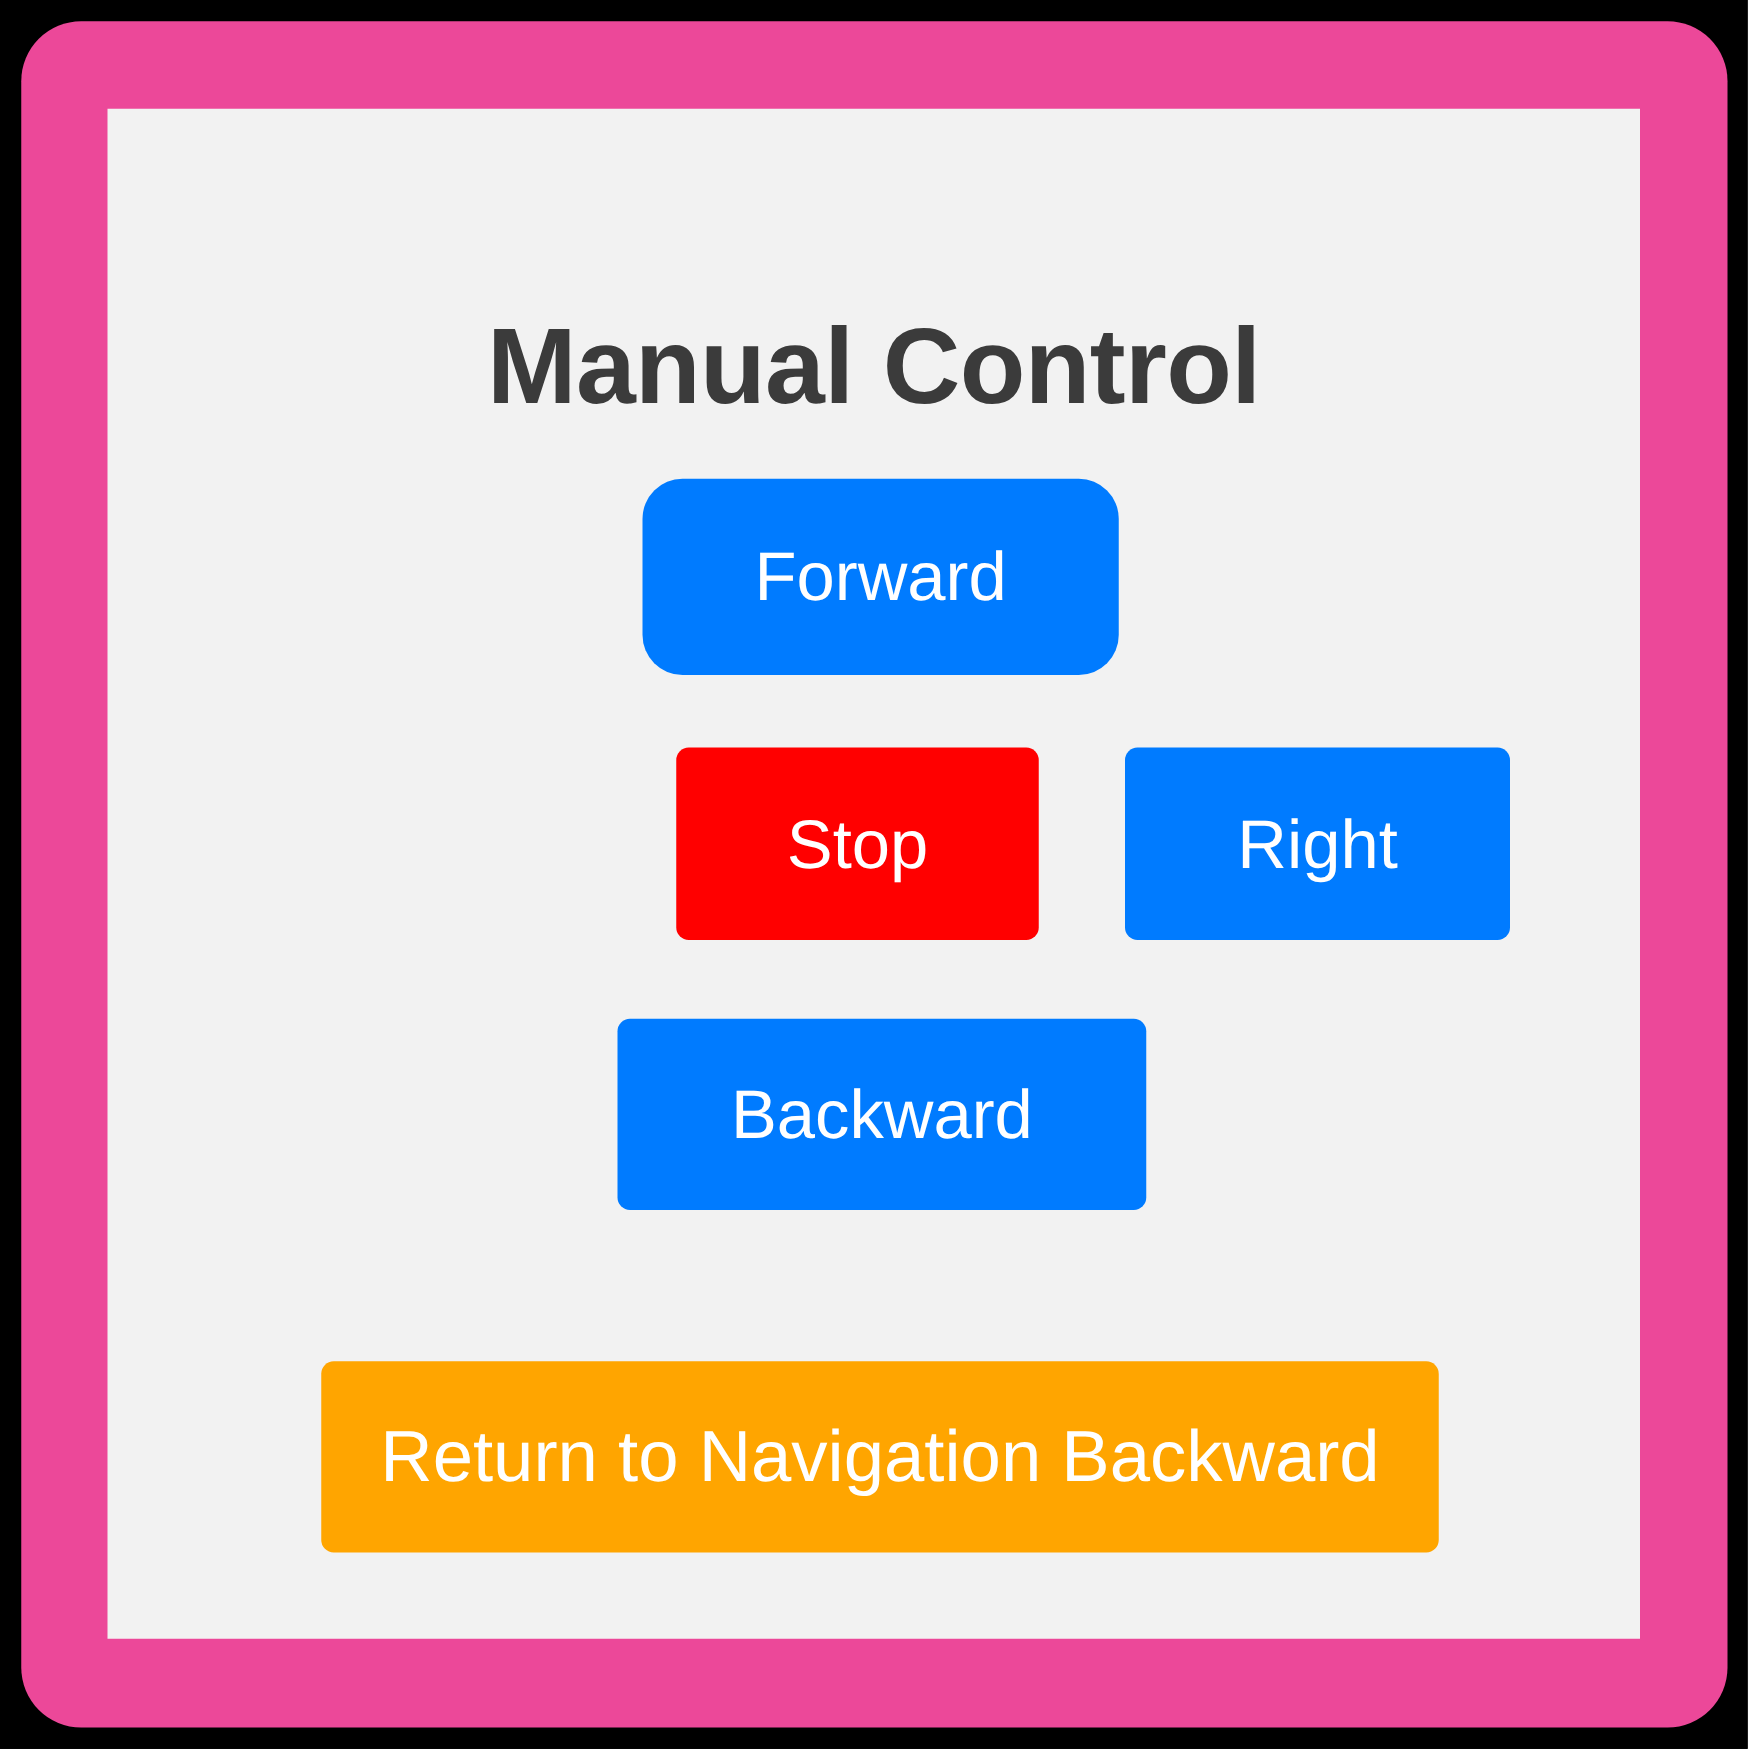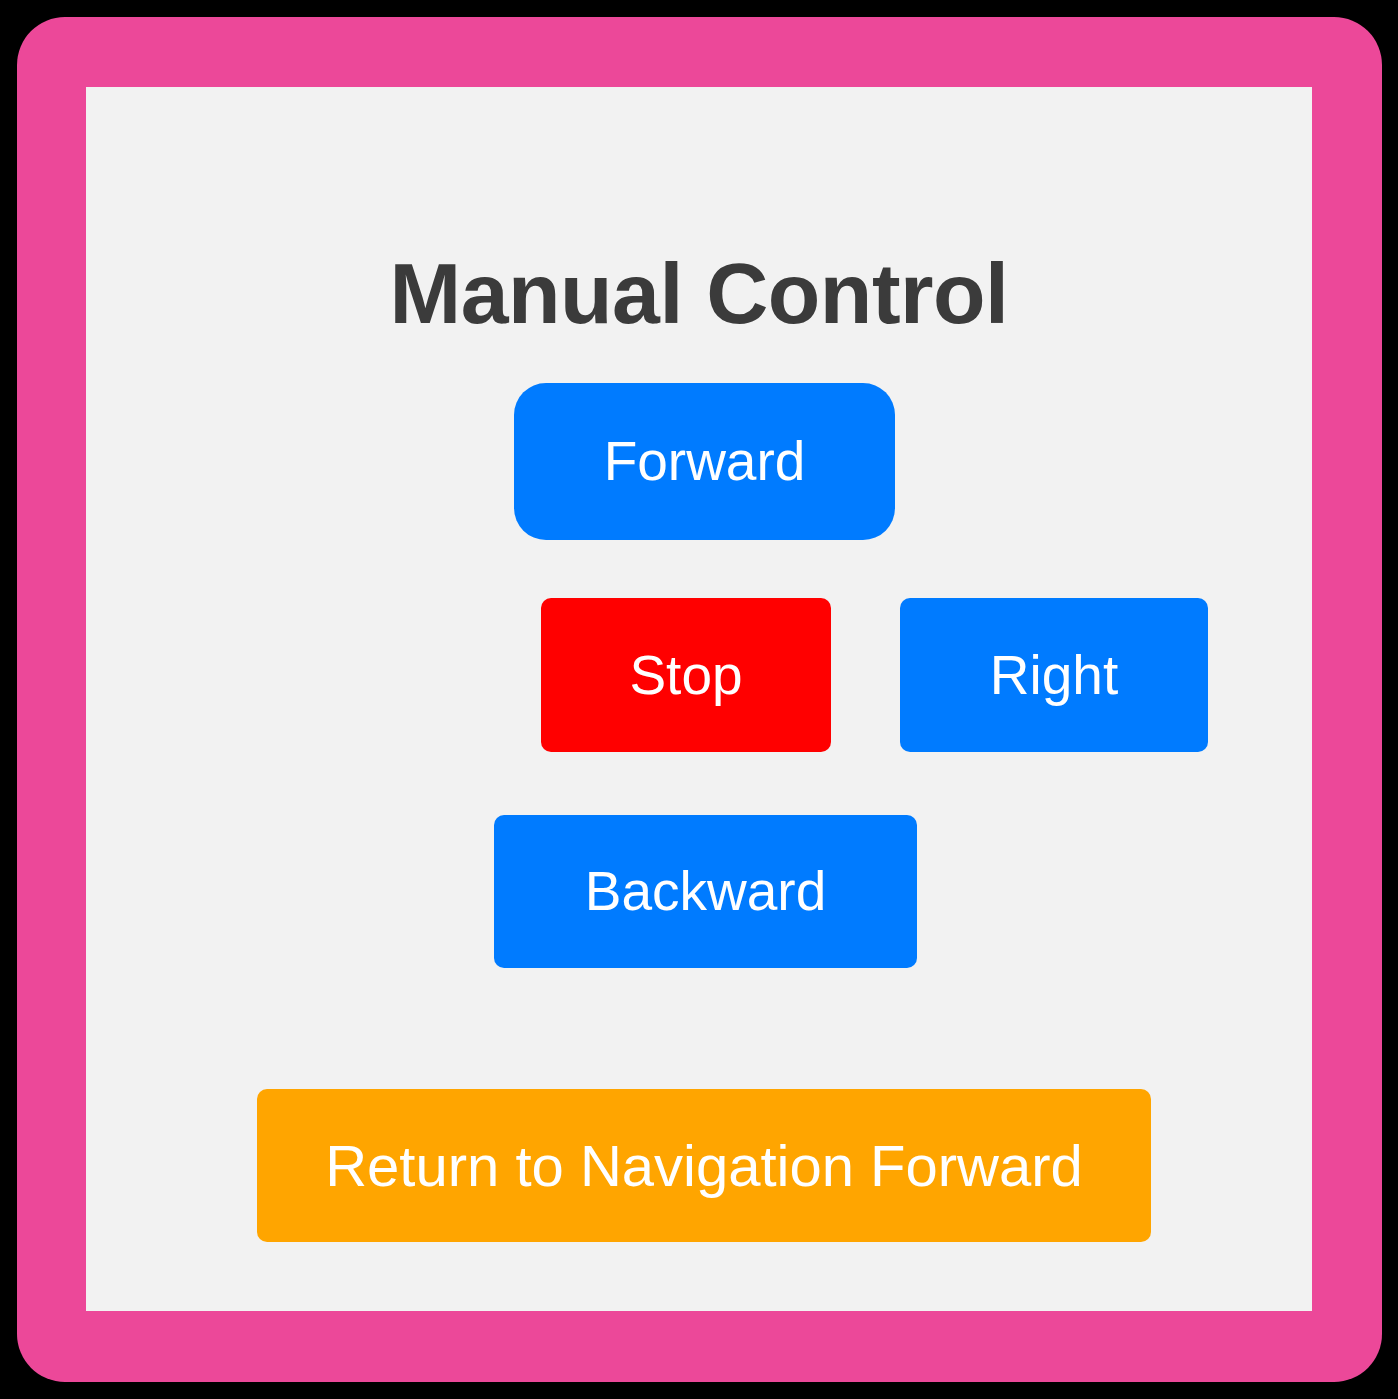--- a/index.html
+++ b/index.html
@@ -103,17 +103,17 @@
 
       <button class="ctl-btn blue" id="btn-forward">Forward</button>
 
 
       <button class="ctl-btn blue" id="btn-right">Right</button>
 
       <button class="ctl-btn red" id="btn-stop">Stop</button>
 
       <button class="ctl-btn blue" id="btn-backward">Backward</button>
 
-      <button class="ctl-btn orange" id="btn-return">Return to Navigation Forward</button>
+      <button class="ctl-btn orange" id="btn-return">Return to Navigation Backward</button>
 
     </div>
   </div>
 </div>
 
 </body></html>

